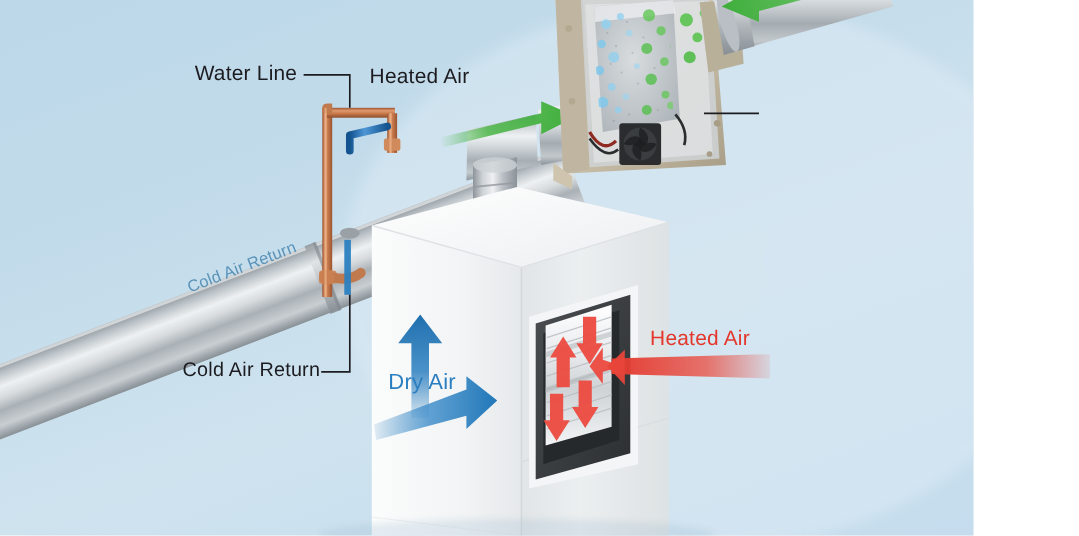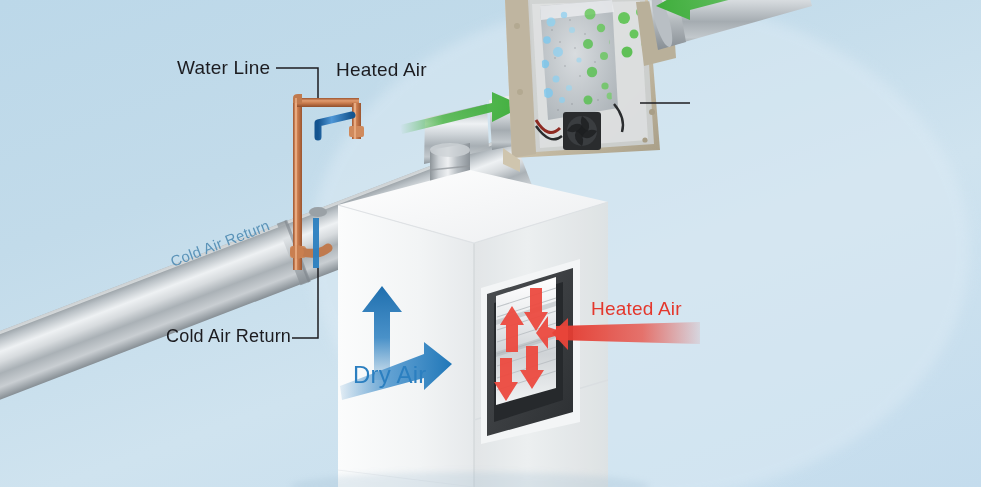--- a/index.html
+++ b/index.html
@@ -3,37 +3,37 @@
 <meta charset="utf-8">
 <style>
   * { box-sizing: border-box; margin: 0; padding: 0; }
   html, body {
     width: 981px; height: 487px;
     overflow: hidden;
     font-family: "Liberation Sans", sans-serif;
   }
   #stage {
     position: relative;
-    width: 981px; height: 487px;
+    width: 885px; height: 487px;
     background: linear-gradient(160deg, #bcd8e9 0%, #c2dbea 30%, #cfe3ef 60%, #c4dced 100%);
     overflow: hidden;
   }
   .svg-layer { position: absolute; inset: 0; width: 981px; height: 487px; }
   .label {
     position: absolute;
     font-family: "Liberation Sans", sans-serif;
     white-space: nowrap;
     color: #1c1c20;
     font-size: 19px;
     letter-spacing: 0.2px;
   }
   .label-sm { font-size: 18px; }
   .lbl-heated-red { color: #e4372c; font-size: 19px; }
   .lbl-dryair {
-    color: #2b7fc0; font-size: 24px; font-weight: 400; margin-top: 24px;
+    color: #2b7fc0; font-size: 20px; font-weight: 400;
   }
   .lbl-ductcar {
     color: #5b93b8; font-size: 15px;
     transform: rotate(-21deg);
     transform-origin: left top;
   }
 </style>
 </head>
 <body>
 

